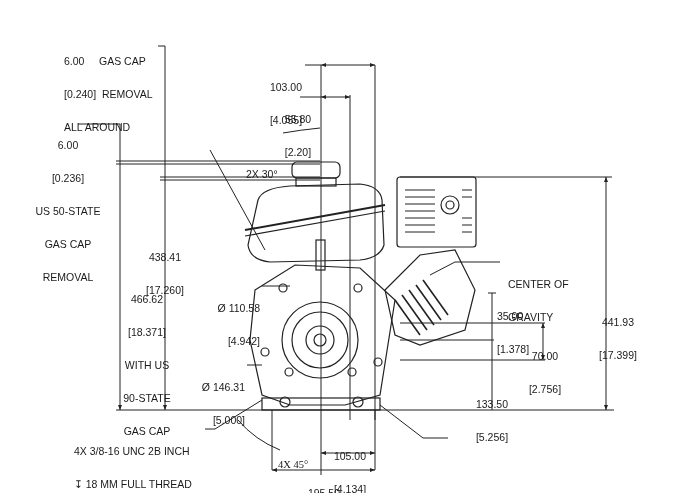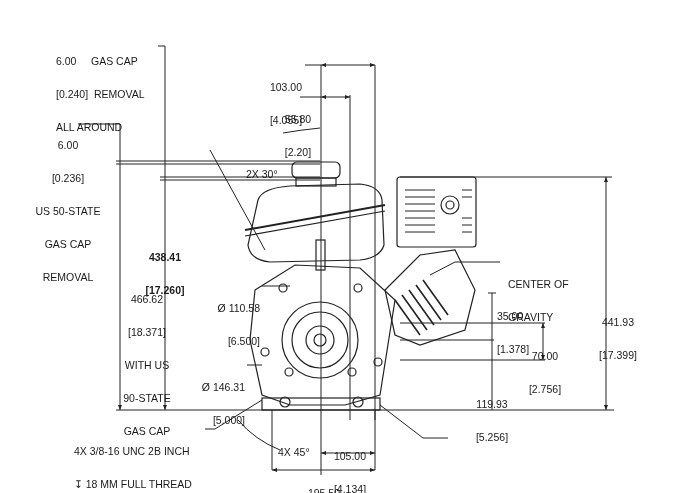--- a/index.html
+++ b/index.html
@@ -137,21 +137,21 @@
       <polygon points="543,360 541,355 545,355"></polygon>
     <polygon points="321,453 326,451 326,455"></polygon>
       <polygon points="375,453 370,451 370,455"></polygon>
     <polygon points="272,470 277,468 277,472"></polygon>
       <polygon points="375,470 370,468 370,472"></polygon>
     <polygon points="120,410 118,405 122,405"></polygon>
       <polygon points="165,410 163,405 167,405"></polygon>
   </g>
 </svg>
 
-<div class="lbl" style="left:56px;top:34px;">
+<div class="lbl" style="left:64px;top:34px;">
   <div>6.00     GAS CAP</div>
   <div>[0.240]  REMOVAL</div>
   <div>ALL AROUND</div>
 </div>
 
 <div class="lbl c" style="left:28px;top:118px;width:80px;">
   <div>6.00</div>
   <div>[0.236]</div>
   <div>US 50-STATE</div>
   <div>GAS CAP</div>
@@ -163,36 +163,36 @@
   <div>[4.055]</div>
 </div>
 
 <div class="lbl c" style="left:280px;top:92px;width:36px;">
   <div>55.80</div>
   <div>[2.20]</div>
 </div>
 
 <div class="lbl" style="left:246px;top:127px;margin-top:42px;">2X 30°</div>
 
-<div class="lbl c" style="left:140px;top:230px;width:50px;font-weight:bold;">
+<div class="lbl c" style="left:140px;top:230px;width:50px;">
   <div>438.41</div>
   <div>[17.260]</div>
 </div>
 
 <div class="lbl c" style="left:90px;top:272px;width:60px;margin-left:27px;">
   <div>466.62</div>
   <div>[18.371]</div>
   <div>WITH US</div>
   <div>90-STATE</div>
   <div>GAS CAP</div>
 </div>
 
 <div class="lbl r" style="left:180px;top:281px;width:80px;">
   <div>Ø 110.58</div>
-  <div>[6.500]</div>
+  <div>[4.942]</div>
 </div>
 
 <div class="lbl r" style="left:165px;top:360px;width:80px;">
   <div>Ø 146.31</div>
   <div>[5.000]</div>
 </div>
 
 <div class="lbl" style="left:508px;top:257px;">
   <div>CENTER OF</div>
   <div>GRAVITY</div>
@@ -202,35 +202,35 @@
   <div>35.00</div>
   <div>[1.378]</div>
 </div>
 
 <div class="lbl c" style="left:525px;top:329px;width:40px;">
   <div>70.00</div>
   <div>[2.756]</div>
 </div>
 
 <div class="lbl c" style="left:470px;top:377px;width:44px;">
-  <div>119.93</div>
+  <div>133.50</div>
   <div>[5.256]</div>
 </div>
 
 <div class="lbl c" style="left:583px;top:295px;width:46px;margin-left:12px;">
   <div>441.93</div>
   <div>[17.399]</div>
 </div>
 
 <div class="lbl" style="left:74px;top:424px;">
   <div>4X 3/8-16 UNC 2B INCH</div>
   <div>↧ 18 MM FULL THREAD</div>
 </div>
 
-<div class="lbl" style="left:278px;top:447px;">4X 45°</div>
+<div class="lbl" style="left:278px;top:459px;font-family:Liberation Serif, serif;">4X 45°</div>
 
 <div class="lbl c" style="left:330px;top:429px;width:40px;">
   <div>105.00</div>
   <div>[4.134]</div>
 </div>
 
 <div class="lbl c" style="left:302px;top:466px;width:44px;">
   <div>195.50</div>
   
 </div>

